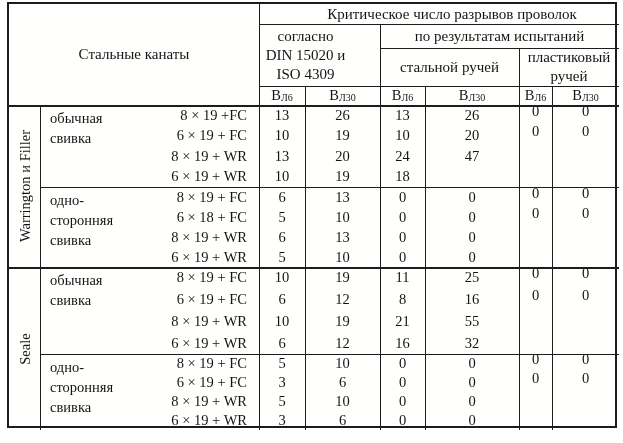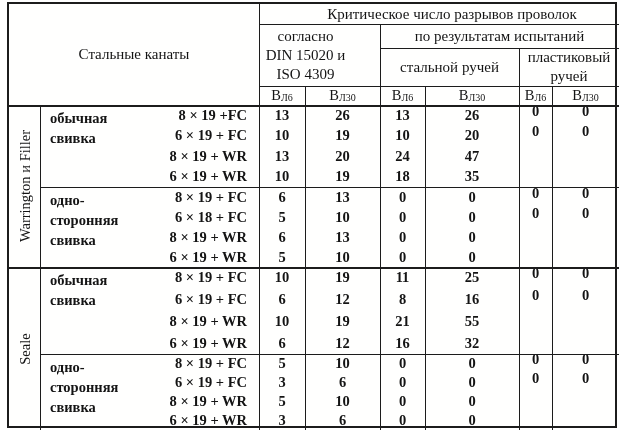--- a/index.html
+++ b/index.html
@@ -32,21 +32,21 @@
     position:absolute;left:50%;top:50%;
     transform:translate(-50%,-50%) rotate(-90deg);
     white-space:nowrap;font-size:14.5px;
   }
   
   .group{
     position:absolute;left:31px;width:579px;
     display:grid;
     grid-template-columns:97px 122px 46px 75px 45px 94px 33px 67px;
   }
-  .g4r{grid-template-rows:repeat(4,1fr);font-weight:bold;}
+  .g4r{grid-template-rows:repeat(4,1fr);}
   .cell{
     display:flex;align-items:center;justify-content:center;
     font-size:14.5px;box-sizing:border-box;
   }
   .lay{
     grid-column:1;grid-row:1/5;display:block;
     padding:3px 0 0 10px;font-size:14.5px;line-height:20px;white-space:pre-line;
   }
   .cons{grid-column:2;justify-content:flex-end;padding-right:12px;}
   .c1{grid-column:3;} .c2{grid-column:4;} .c3{grid-column:5;}
@@ -122,21 +122,20 @@
     <div class="cell c6 r2">0</div>
     <div class="cell c1 r3">13</div>
     <div class="cell c2 r3">20</div>
     <div class="cell c3 r3">24</div>
     <div class="cell c4 r3">47</div>
     <div class="cell c5 r3"></div>
     <div class="cell c6 r3"></div>
     <div class="cell c1 r4">10</div>
     <div class="cell c2 r4">19</div>
     <div class="cell c3 r4">18</div>
-    <div class="cell c4 r4">35</div>
     <div class="cell c5 r4"></div>
     <div class="cell c6 r4"></div>
   </div>
 
   <div class="group g4r" style="top:183px;height:80px;">
     <div class="lay">одно-
 сторонняя
 свивка</div>
     <div class="cell cons r1">8 × 19 + FC</div>
     <div class="cell cons r2">6 × 18 + FC</div>

